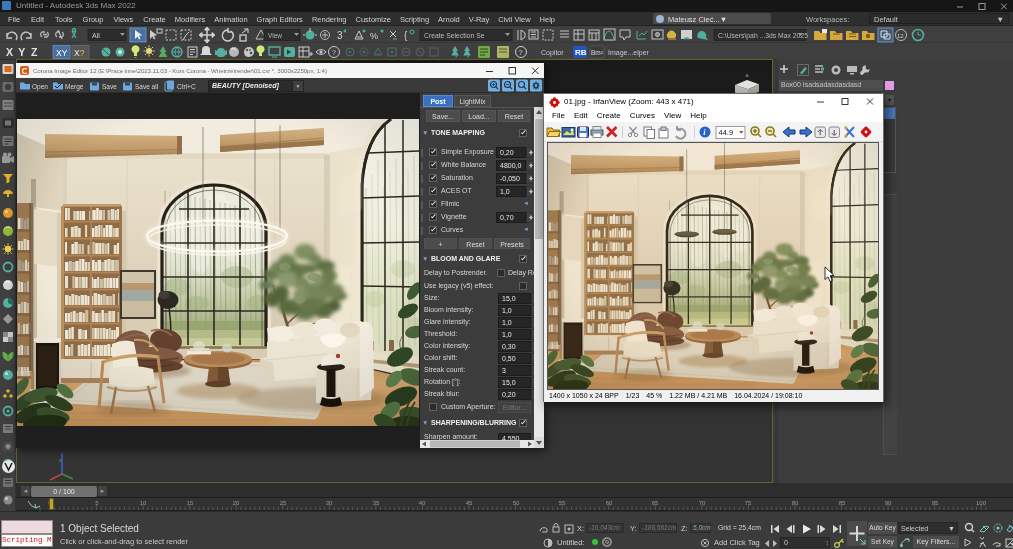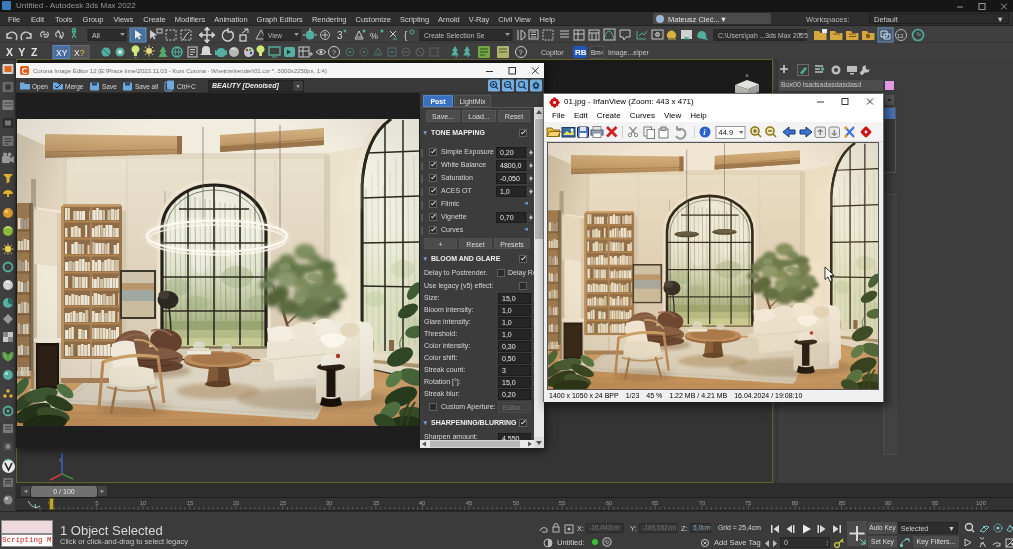--- a/index.html
+++ b/index.html
@@ -541,22 +541,22 @@
       </g>
 </svg>
 <svg class="abs" style="left:26px;top:499px" width="18" height="11">
       <path d="M2 2 q3 6 8 7 M10 9 l4 -2 M10 9 l-1 -4" stroke="#9cc" fill="none" stroke-width="1"></path>
     </svg>
 <div class="abs" style="left:49px;top:498px;width:5px;height:12px;background:#bfa42e;border:1px solid #6a5a10;"></div>
 
 <div class="abs" style="left:0;top:511px;width:1013px;height:38px;background:#3b3b3b;border-top:1px solid #2a2a2a;"></div>
 <div class="abs" style="left:1px;top:520px;width:52px;height:14px;background:#eed9de;border:1px solid #8a8a8a;"></div>
 <div class="abs" style="left:1px;top:534px;width:52px;height:13px;background:#fbfbfb;border:1px solid #8a8a8a;font-family:'Liberation Mono',monospace;font-size:7.5px;color:#cc2222;white-space:nowrap;overflow:hidden;line-height:11px;">Scripting MI;</div>
-<div class="abs" style="left:60px;top:523px;font-size:13px;color:#dadada;">1 Object Selected</div>
-<div class="abs" style="left:60px;top:537px;font-size:7.5px;color:#c8c8c8;">Click or click-and-drag to select legacy</div>
+<div class="abs" style="left:60px;top:523px;font-size:10px;color:#dadada;">1 Object Selected</div>
+<div class="abs" style="left:60px;top:537px;font-size:7.5px;color:#c8c8c8;">Click or click-and-drag to select render</div>
 
 <svg class="abs" style="left:538px;top:523px" width="36" height="11">
 <path d="M2 8 a4 4 0 0 1 7 -2 M4 9 h5 v-3" stroke="#bbb" fill="none"></path>
 <rect x="15" y="4" width="6" height="5" fill="none" stroke="#bbb"></rect>
       <path d="M16 4 v-1.5 a2 2 0 0 1 4 0 V4" stroke="#bbb" fill="none"></path>
 <rect x="27" y="2" width="8" height="8" fill="none" stroke="#bbb"></rect>
       <circle cx="31" cy="6" r="1.5" fill="#bbb"></circle>
 </svg>
 <div class="abs" style="left:577px;top:524px;font-size:7.5px;color:#cfcfcf;">X:</div>
 <div class="abs vbox" style="left:586px;top:523px;width:38px;height:10px;">-16,043cm</div>
@@ -573,21 +573,21 @@
 <div class="abs" style="left:592px;top:539px;width:6px;height:6px;border-radius:50%;background:#35c435;"></div>
 <div class="abs" style="left:602px;top:537px;width:10px;height:10px;border-radius:50%;background:#8a8a8a;"></div>
     <svg class="abs" style="left:602px;top:537px" width="10" height="10">
       <circle cx="5" cy="5" r="2.6" fill="none" stroke="#333"></circle>
       <line x1="3" y1="7" x2="7" y2="3" stroke="#333"></line>
     </svg>
 <svg class="abs" style="left:700px;top:538px" width="10" height="10">
       <circle cx="5" cy="5" r="3.6" fill="none" stroke="#bbb"></circle>
       <path d="M3.5 3.5 l3 3 M6.5 3.5 l-3 3" stroke="#bbb"></path>
     </svg>
-<div class="abs" style="left:714px;top:538px;font-size:7.5px;color:#d0d0d0;">Add Save Tag</div>
+<div class="abs" style="left:714px;top:538px;font-size:7.5px;color:#d0d0d0;">Add Click Tag</div>
 
 <svg class="abs" style="left:770px;top:523px" width="72" height="12">
 <g fill="#d9d9d9" stroke="none">
 <rect x="1" y="2" width="1.5" height="8"></rect>
         <path d="M9 2 L3.5 6 L9 10 Z"></path>
         <path d="M15 2 L9.5 6 L15 10 Z" opacity=".0"></path>
 <path d="M22 2 L16.5 6 L22 10 Z"></path>
         <rect x="23" y="2" width="1.5" height="8"></rect>
 <path d="M33 1.5 L41 6 L33 10.5 Z" fill="#ebebeb"></path>
 <rect x="47.5" y="2" width="1.5" height="8"></rect>

